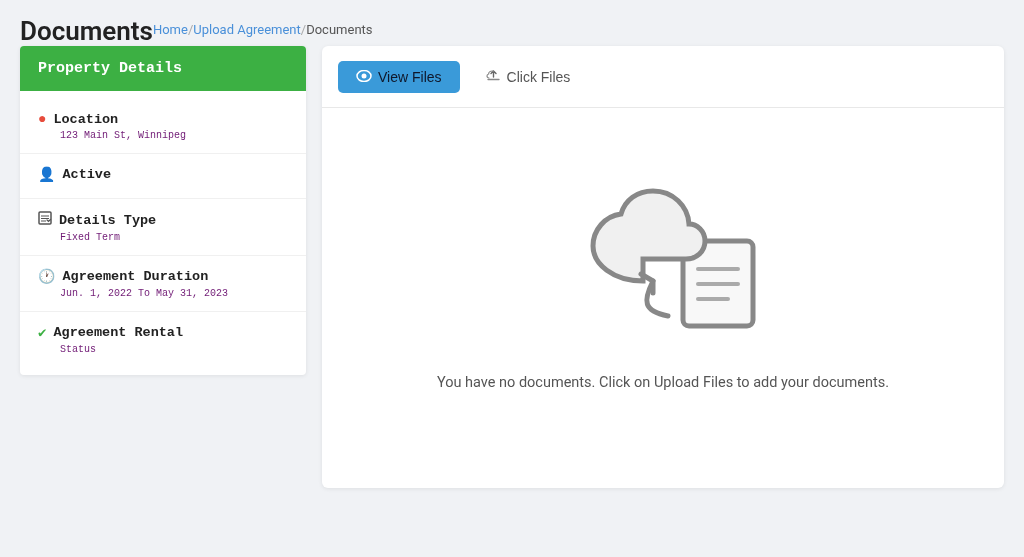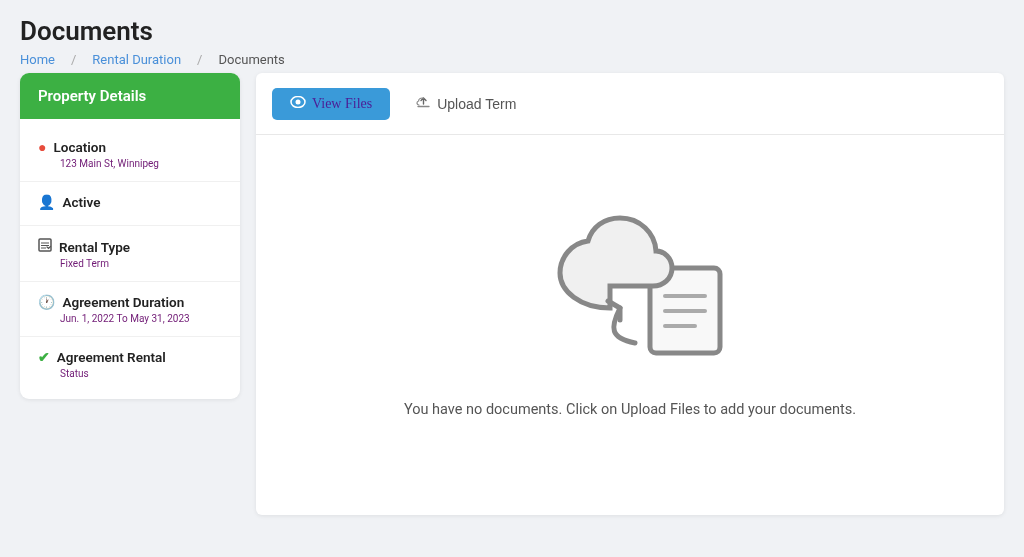--- a/index.html
+++ b/index.html
@@ -11,59 +11,59 @@
     }
     .page-wrapper {
       max-width: 1024px;
       margin: 0 auto;
       padding: 16px 20px;
     }
     .page-header {
       display: flex;
       justify-content: flex-start;
       align-items: flex-start;
-      margin-bottom: 6px;
-      flex-direction: column;
+      margin-bottom: 0;
     }
     .page-title {
       font-size: 26px;
       font-weight: 600;
       color: #222;
     }
     .breadcrumb {
       font-size: 13px;
       color: #777;
       display: flex;
       align-items: center;
-      gap: 16px;
+      gap: 0;
       padding-top: 6px;
     }
     .breadcrumb a {
       color: #4a90d9;
       text-decoration: none;
     }
     .breadcrumb .sep {
       color: #aaa;
     }
     .breadcrumb .current {
       color: #555;
     }
     .main-content {
       display: flex;
       gap: 16px;
       align-items: flex-start;
     }
     
     .sidebar {
-      width: 220px;
+      width: 286px;
       flex-shrink: 0;
       background: #fff;
-      border-radius: 9px;
+      border-radius: 4px;
       overflow: hidden;
       box-shadow: 0 1px 4px rgba(0,0,0,0.08);
+      font-family: Liberation Mono, monospace;
     }
     .sidebar-header {
       background: #3cb043;
       color: #fff;
       font-size: 15px;
       font-weight: 600;
       padding: 14px 18px;
     }
     .sidebar-items {
       padding: 8px 0;
@@ -116,22 +116,21 @@
       gap: 6px;
       padding: 8px 18px;
       border-radius: 5px;
       font-size: 14px;
       font-weight: 500;
       cursor: pointer;
       border: none;
     }
     .tab-btn.active {
       background: #3a9ad9;
-      color: #4c1d95;
-      font-family: Liberation Serif, serif;
+      color: #0f172a;
     }
     .tab-btn.inactive {
       background: transparent;
       color: #555;
       border: none;
     }
     .empty-state {
       display: flex;
       flex-direction: column;
       align-items: center;
@@ -157,21 +156,21 @@
 </head>
 <body>
 
 <div class="page-wrapper">
 
   <div class="page-header">
     <h1 class="page-title">Documents</h1>
     <nav class="breadcrumb">
       <a href="#">Home</a>
       <span class="sep">/</span>
-      <a href="#">Rental Duration</a>
+      <a href="#">Upload Agreement</a>
       <span class="sep">/</span>
       <span class="current">Documents</span>
     </nav>
   </div>
 
   <div class="main-content">
 
     <div class="sidebar">
       <div class="sidebar-header">Property Details</div>
       <div class="sidebar-items">
@@ -195,21 +194,21 @@
           <div class="sidebar-item-label">
             <span class="icon-rental">
               <svg width="14" height="14" viewBox="0 0 14 14" fill="none" xmlns="http://www.w3.org/2000/svg">
                 <rect x="1" y="1" width="12" height="12" rx="1" stroke="#555" stroke-width="1.5" fill="none"></rect>
                 <line x1="3" y1="5" x2="11" y2="5" stroke="#555" stroke-width="1.2"></line>
                 <line x1="3" y1="7.5" x2="11" y2="7.5" stroke="#555" stroke-width="1.2"></line>
                 <line x1="3" y1="10" x2="8" y2="10" stroke="#555" stroke-width="1.2"></line>
                 <path d="M9 9l1.5 1.5 2-2" stroke="#555" stroke-width="1.2" stroke-linecap="round"></path>
               </svg>
             </span>
-            <span>Rental Type</span>
+            <span>Details Type</span>
           </div>
           <div class="sidebar-item-value">Fixed Term</div>
         </div>
 
         <div class="sidebar-item">
           <div class="sidebar-item-label">
             <span class="icon-duration">🕐</span>
             <span>Agreement Duration</span>
           </div>
           <div class="sidebar-item-value">Jun. 1, 2022 To May 31, 2023</div>
@@ -239,21 +238,21 @@
           <span>View Files</span>
         </button>
         <button class="tab-btn inactive">
           <span>
             <svg width="15" height="14" viewBox="0 0 15 14" fill="none" xmlns="http://www.w3.org/2000/svg">
               <path d="M7.5 9V3M7.5 3L5 5.5M7.5 3L10 5.5" stroke="#666" stroke-width="1.4" stroke-linecap="round" stroke-linejoin="round"></path>
               <path d="M3 10c-1.2 0-2-0.9-2-2 0-1 0.7-1.8 1.6-2C2.7 4.4 4.4 3 6.5 3c0.3 0 0.7 0 1 0.1" stroke="#888" stroke-width="1.2" stroke-linecap="round" fill="none"></path>
               <path d="M2 11.5h11" stroke="#888" stroke-width="1.3" stroke-linecap="round"></path>
             </svg>
           </span>
-          <span>Upload Term</span>
+          <span>Click Files</span>
         </button>
       </div>
 
       <div class="empty-state">
         <div class="empty-icon">
           <svg class="cloud-doc-icon" viewBox="0 0 220 160" fill="none" xmlns="http://www.w3.org/2000/svg">
 
             <rect x="130" y="55" width="70" height="85" rx="6" stroke="#888" stroke-width="5" fill="#f8f8f8"></rect>
             <line x1="145" y1="83" x2="185" y2="83" stroke="#aaa" stroke-width="4" stroke-linecap="round"></line>
             <line x1="145" y1="98" x2="185" y2="98" stroke="#aaa" stroke-width="4" stroke-linecap="round"></line>

